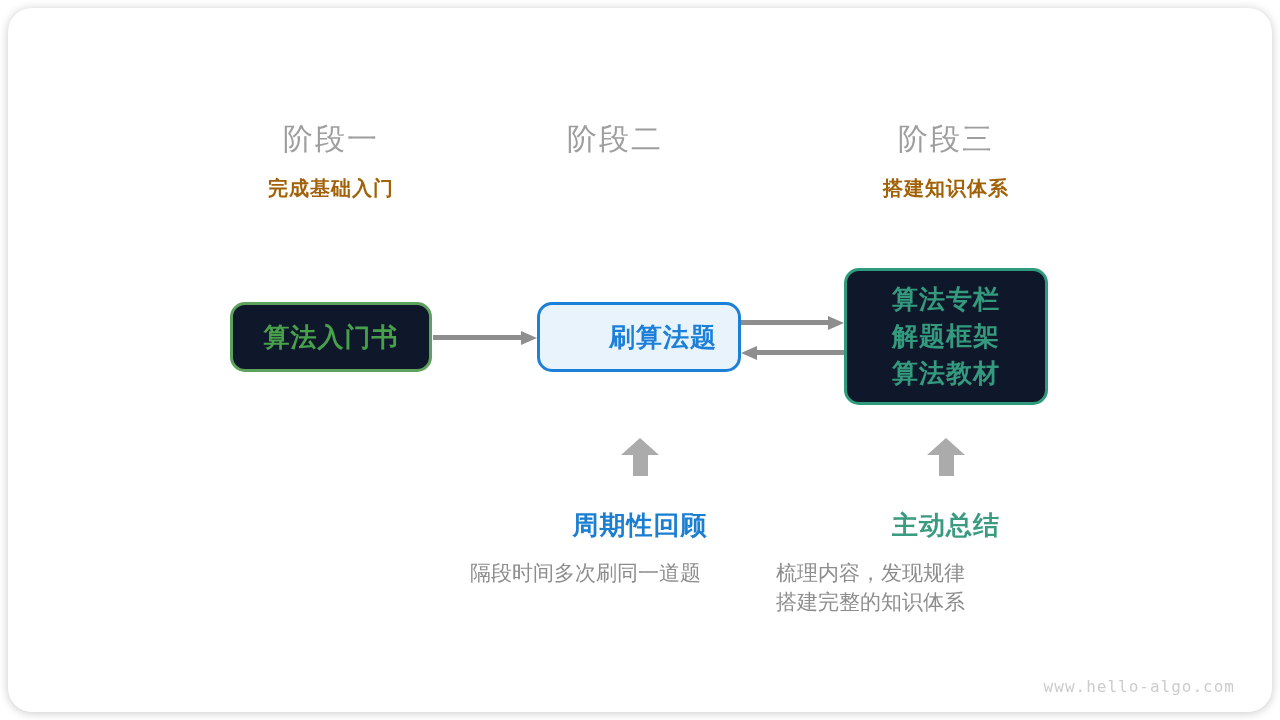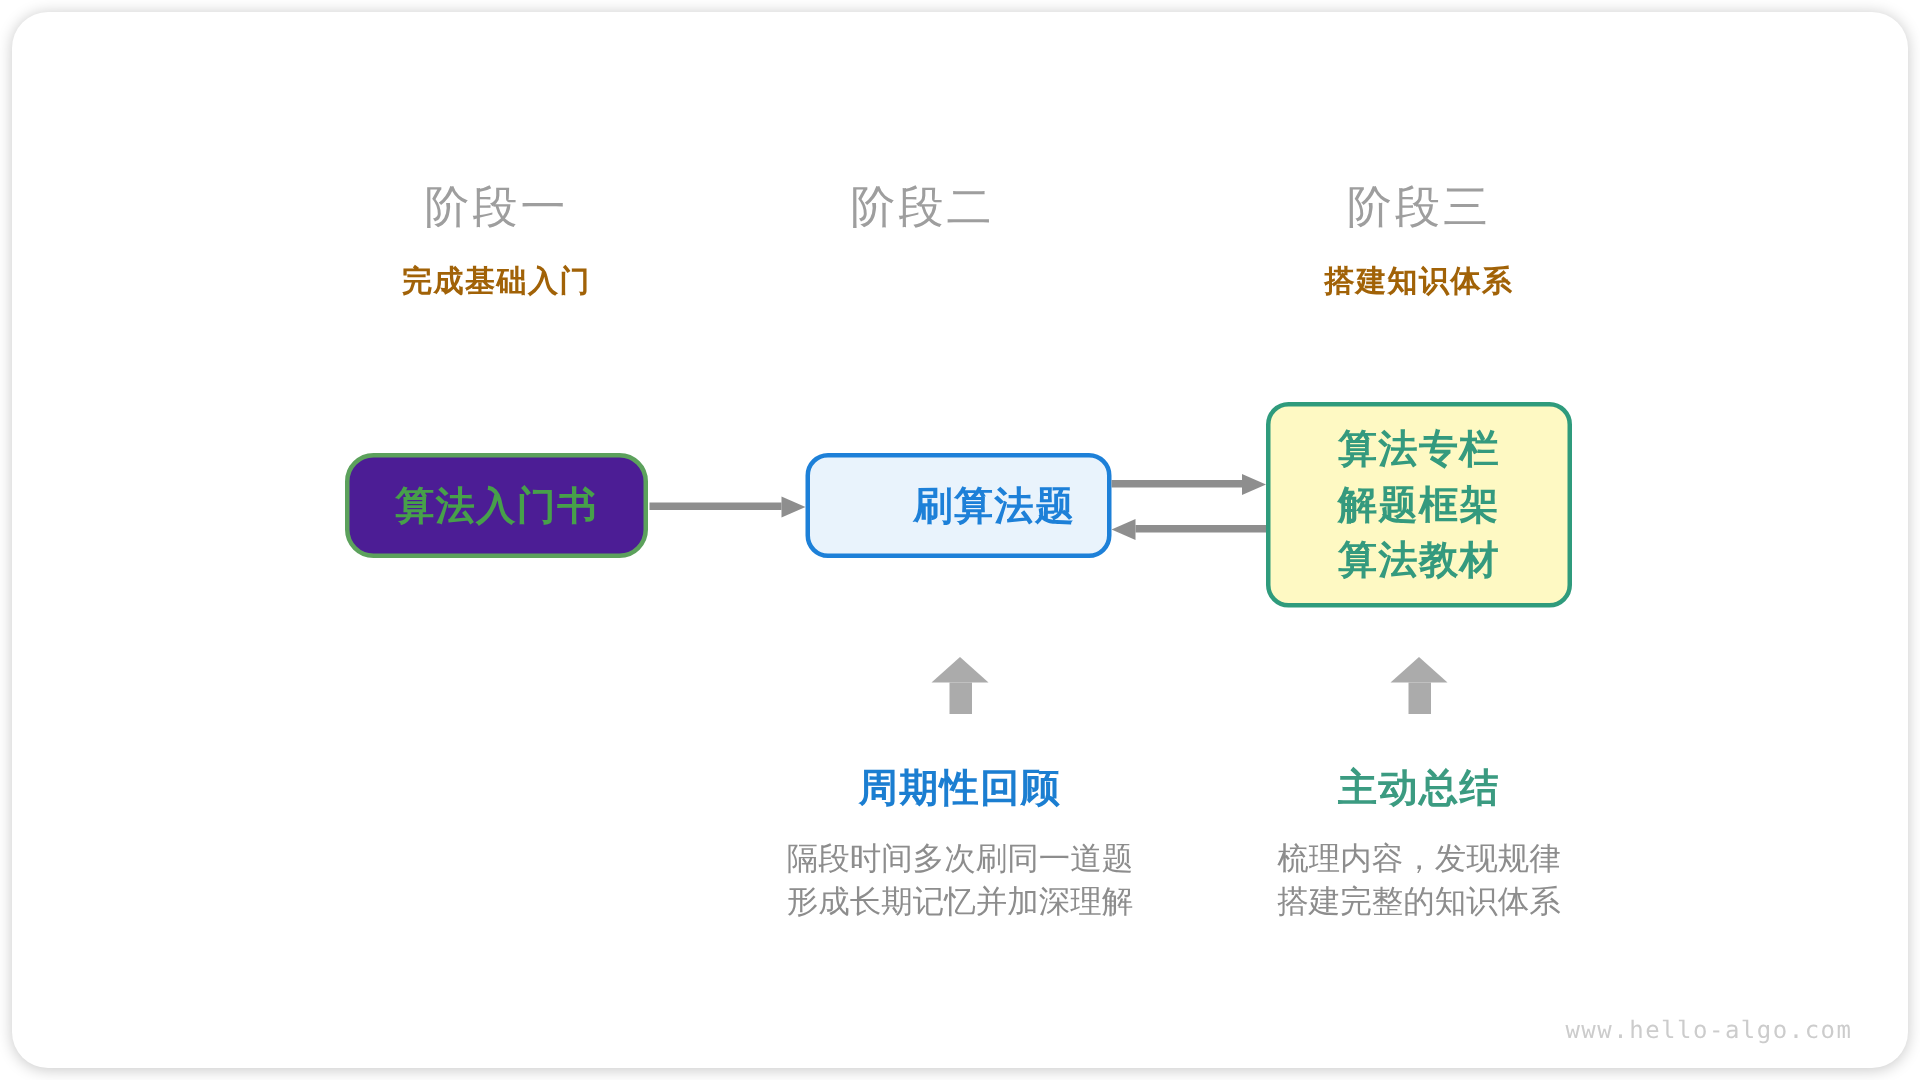--- a/index.html
+++ b/index.html
@@ -35,23 +35,23 @@
   
   .flow-box {
     position: absolute;
     border-radius: 15px;
     border: 3px solid;
     display: flex; flex-direction: column;
     align-items: center; justify-content: center;
     font-weight: 700; font-size: 26px;
     letter-spacing: 1px;
   }
-  .box-green  { border-color: #5ca15c; background: #4c1d95; color: #47a04a; border-radius: 19px; }
+  .box-green  { border-color: #5ca15c; background: #0f172a; color: #47a04a; }
   .box-blue   { border-color: #1d80d8; background: #e9f3fc; color: #1d80d8; padding-left: 48px; }
-  .box-teal   { border-color: #2f9b7c; background: #fef9c3; color: #349a7e; }
+  .box-teal   { border-color: #2f9b7c; background: #0f172a; color: #349a7e; }
   .box-teal .box-line { line-height: 37px; }
 
   
   .h-arrow {
     position: absolute; height: 15px;
     display: flex; align-items: center;
   }
   .h-arrow .line { flex: 1; height: 5px; background: #8e8e8e; }
   .head-right {
     width: 0; height: 0;
@@ -80,21 +80,21 @@
   .up-arrow .stem { width: 15px; height: 21px; background: #ababab; }
 
   
   .anno-label {
     position: absolute; width: 300px; text-align: center;
     font-size: 26px; font-weight: 700; letter-spacing: 1px;
   }
   .anno-label.blue { color: #1b7ed1; }
   .anno-label.teal { color: #3b9b81; }
   .anno-desc {
-    position: absolute; width: 340px; text-align: center;
+    position: absolute; width: 340px; 
     font-size: 21px; line-height: 29px; color: #8d8d8d;
     font-weight: 400;
   }
 
   .watermark {
     position: absolute; right: 45px; bottom: 24px;
     font-family: "DejaVu Sans Mono", "Liberation Mono", monospace;
     font-size: 16px; color: #cccccc; letter-spacing: 1px;
   }
 </style>
@@ -151,20 +151,19 @@
 <div class="up-arrow" style="left:927px; top:438px;">
   <div class="head"></div>
   <div class="stem"></div>
 </div>
 
 <div class="anno-label blue" style="left:490px; top:508px;">周期性回顾</div>
 <div class="anno-label teal" style="left:796px; top:508px;">主动总结</div>
 
 <div class="anno-desc" style="left:470px; top:558px;">
   <div>隔段时间多次刷同一道题</div>
-  <div>形成长期记忆并加深理解</div>
 </div>
 <div class="anno-desc" style="left:776px; top:558px;">
   <div>梳理内容，发现规律</div>
   <div>搭建完整的知识体系</div>
 </div>
 
 <div class="watermark">www.hello-algo.com</div>
 
 </body></html>

